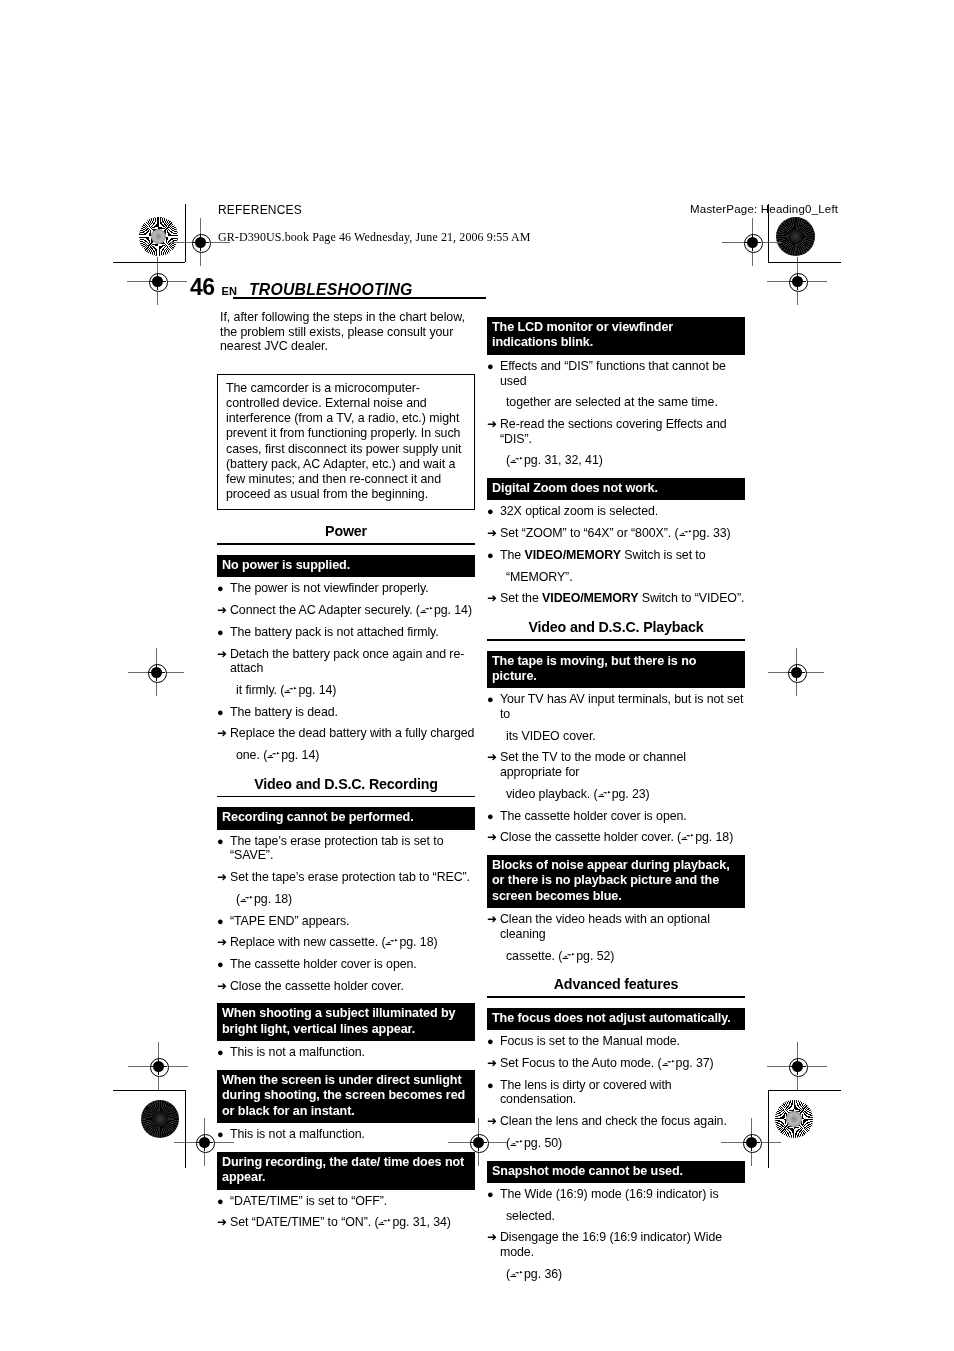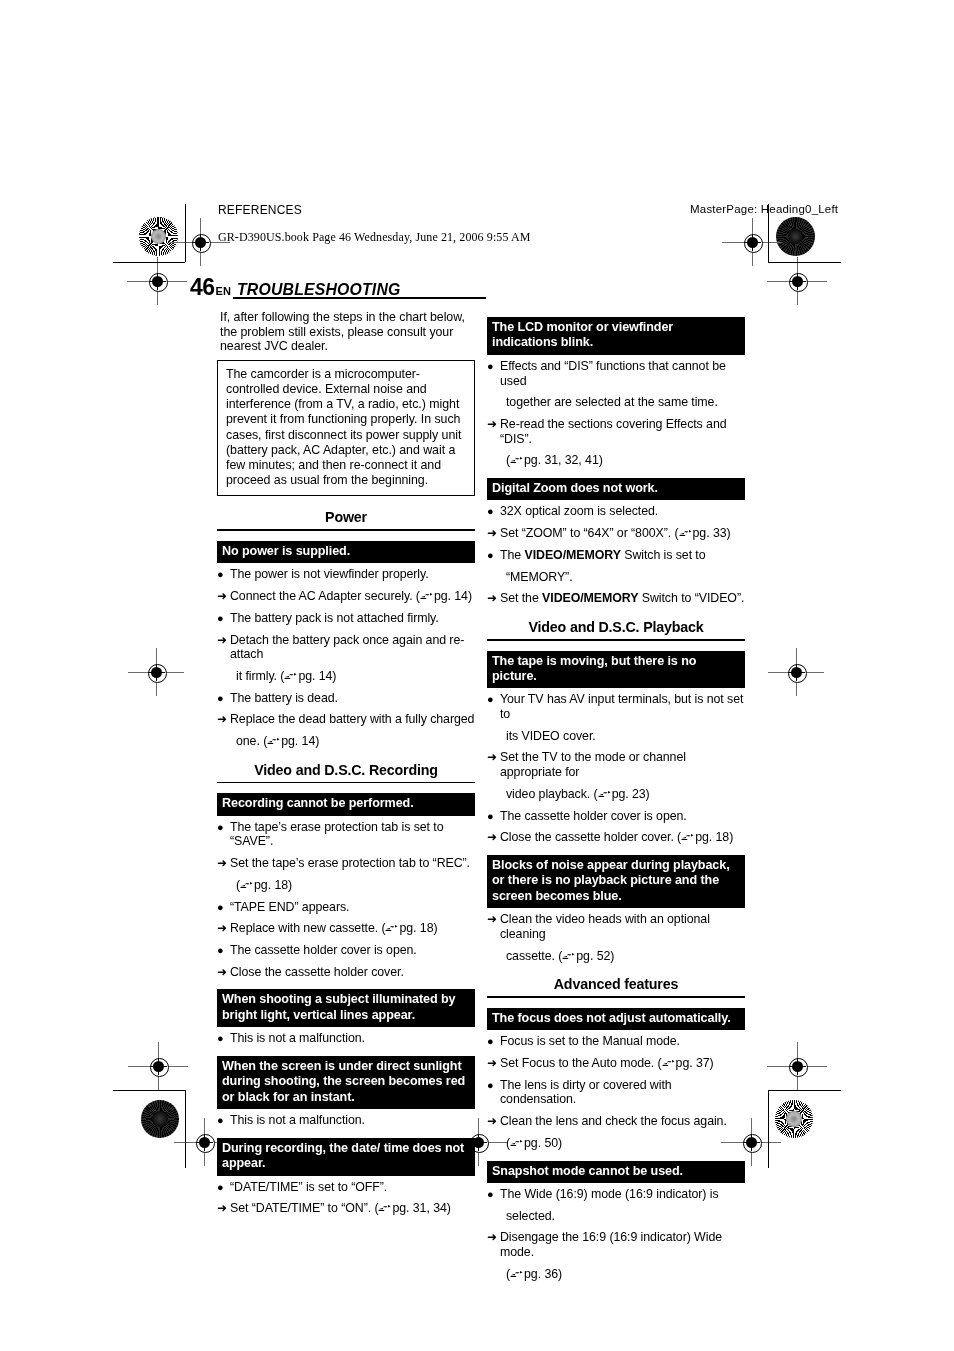--- a/index.html
+++ b/index.html
@@ -48,39 +48,39 @@
   }
   .hdr-right{
     position:absolute;font-size:11.5px;letter-spacing:.2px;
   }
   .bookline{
     position:absolute;font-family:"Liberation Serif","DejaVu Serif",serif;
     font-size:12px;letter-spacing:.1px;
   }
 
   
-  .pagenum-wrap{position:absolute;display:flex;align-items:baseline;gap:1px;justify-content:space-between;}
+  .pagenum-wrap{position:absolute;display:flex;align-items:baseline;gap:7px;justify-content:space-between;}
   .pagenum{font-size:23px;font-weight:bold;letter-spacing:-.5px;}
   .pagelang{font-size:11px;font-weight:bold;letter-spacing:0;}
   .chapter{
     font-size:17px;font-weight:bold;font-style:italic;
     letter-spacing:.2px;transform:scaleX(.93);transform-origin:left bottom;
     margin-left:5px;
   }
 
   
   .col{position:absolute;width:258px;}
   .col-left{left:217px;top:307px;}
   .col-right{left:487px;top:307px;}
 
   p.intro{
     margin:3px;font-size:12.4px;line-height:14.6px;letter-spacing:-.05px;
   }
   .notebox{
-    border:1.3px solid #000;margin-top:6px;padding:6px 8px 7px 8px;
+    border:1.3px solid #000;margin-top:20px;padding:6px 8px 7px 8px;
     font-size:12.4px;line-height:15.2px;letter-spacing:-.05px;
   }
 
   h2.sect{
     margin:0;text-align:center;
     font-size:15.5px;font-weight:bold;letter-spacing:-.2px;
     transform:scaleX(.92);
     padding-bottom:2px;
   }
   .sect-wrap{margin:12px 0 0 0;}

